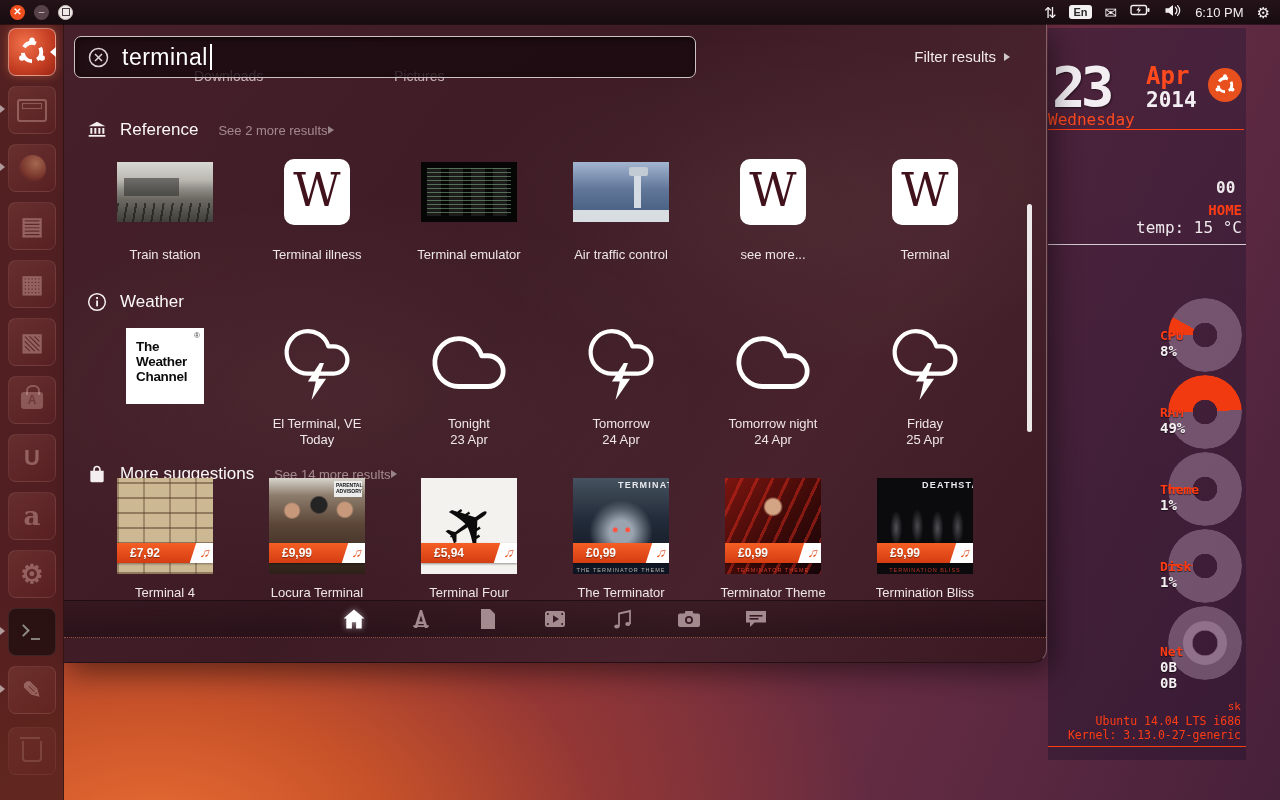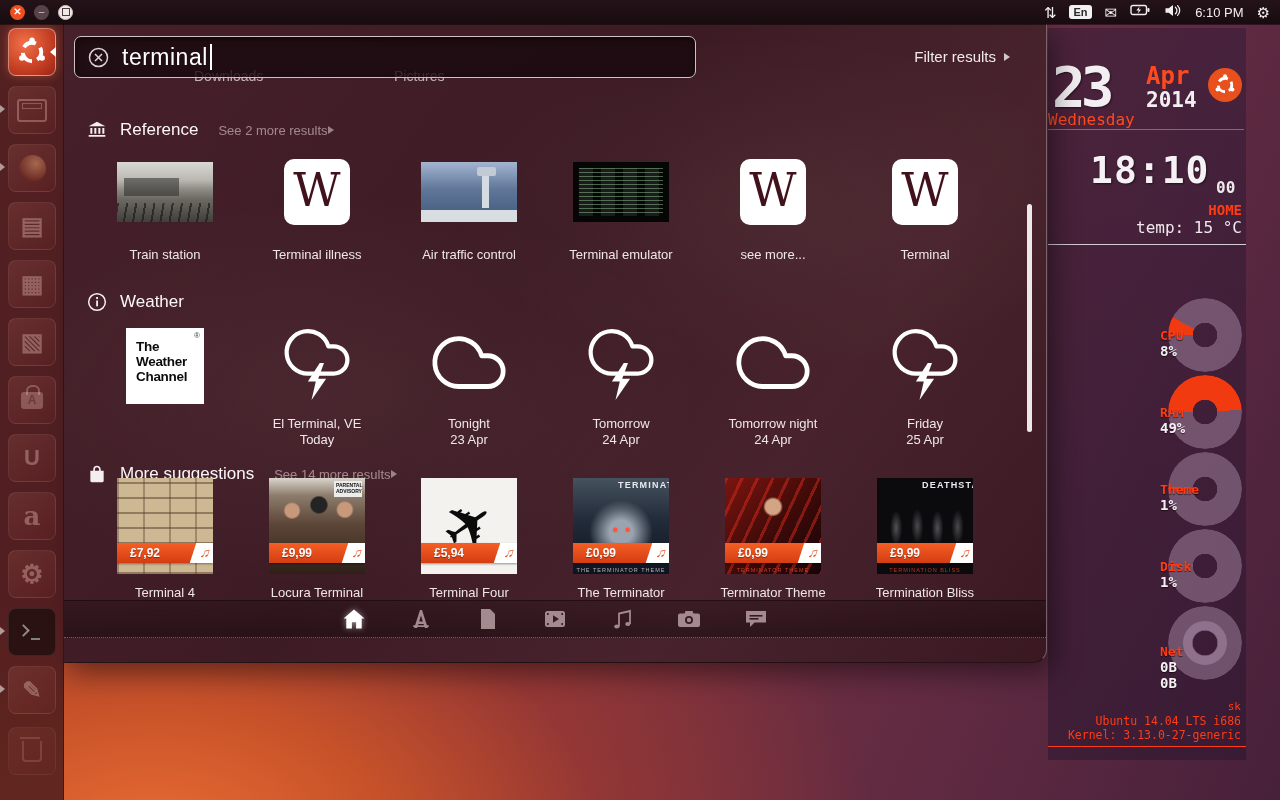--- a/index.html
+++ b/index.html
@@ -312,32 +312,32 @@
       <div class="res-item">
         <div class="thumb-box">
             <div class="th-wiki">
               <span class="wiki-w">W</span>
             </div>
           </div>
         <div class="res-label">Terminal illness</div>
       </div>
       <div class="res-item">
         <div class="thumb-box">
+            <div class="th-screen"></div>
+          </div>
+        <div class="res-label">Terminal emulator</div>
+      </div>
+      <div class="res-item">
+        <div class="thumb-box">
             <div class="th-tower">
               <i class="mast"></i>
               <i class="cap"></i>
             </div>
           </div>
         <div class="res-label">Air traffic control</div>
-      </div>
-      <div class="res-item">
-        <div class="thumb-box">
-            <div class="th-screen"></div>
-          </div>
-        <div class="res-label">Terminal emulator</div>
       </div>
       <div class="res-item">
         <div class="thumb-box">
             <div class="th-wiki">
               <span class="wiki-w">W</span>
             </div>
           </div>
         <div class="res-label">see more...</div>
       </div>
       <div class="res-item">
@@ -572,21 +572,20 @@
       <svg viewBox="0 0 24 24">
           <g fill="#fff">
             <circle cx="12" cy="12" r="7.4" fill="none" stroke="#fff" stroke-width="3.1" stroke-dasharray="10.8 4.7" transform="rotate(90 12 12)"></circle>
             <circle cx="12" cy="2.6" r="2.2"></circle>
             <circle cx="3.9" cy="16.8" r="2.2"></circle>
             <circle cx="20.1" cy="16.8" r="2.2"></circle>
           </g>
         </svg>
     </div>
     <div class="c-weekday">Wednesday</div>
-    <div class="c-time">18:10</div>
     <div class="c-sec">00</div>
     <div class="c-home">HOME</div>
     <div class="c-temp">temp: 15 °C</div>
     <div class="c-div1"></div>
 
     <div class="gauge" style="top:270px">
       <div class="ring" style="--p: 8;"></div>
       <div class="ginfo">
           <div class="glabel">CPU</div>
           <div class="gval">8%</div>

